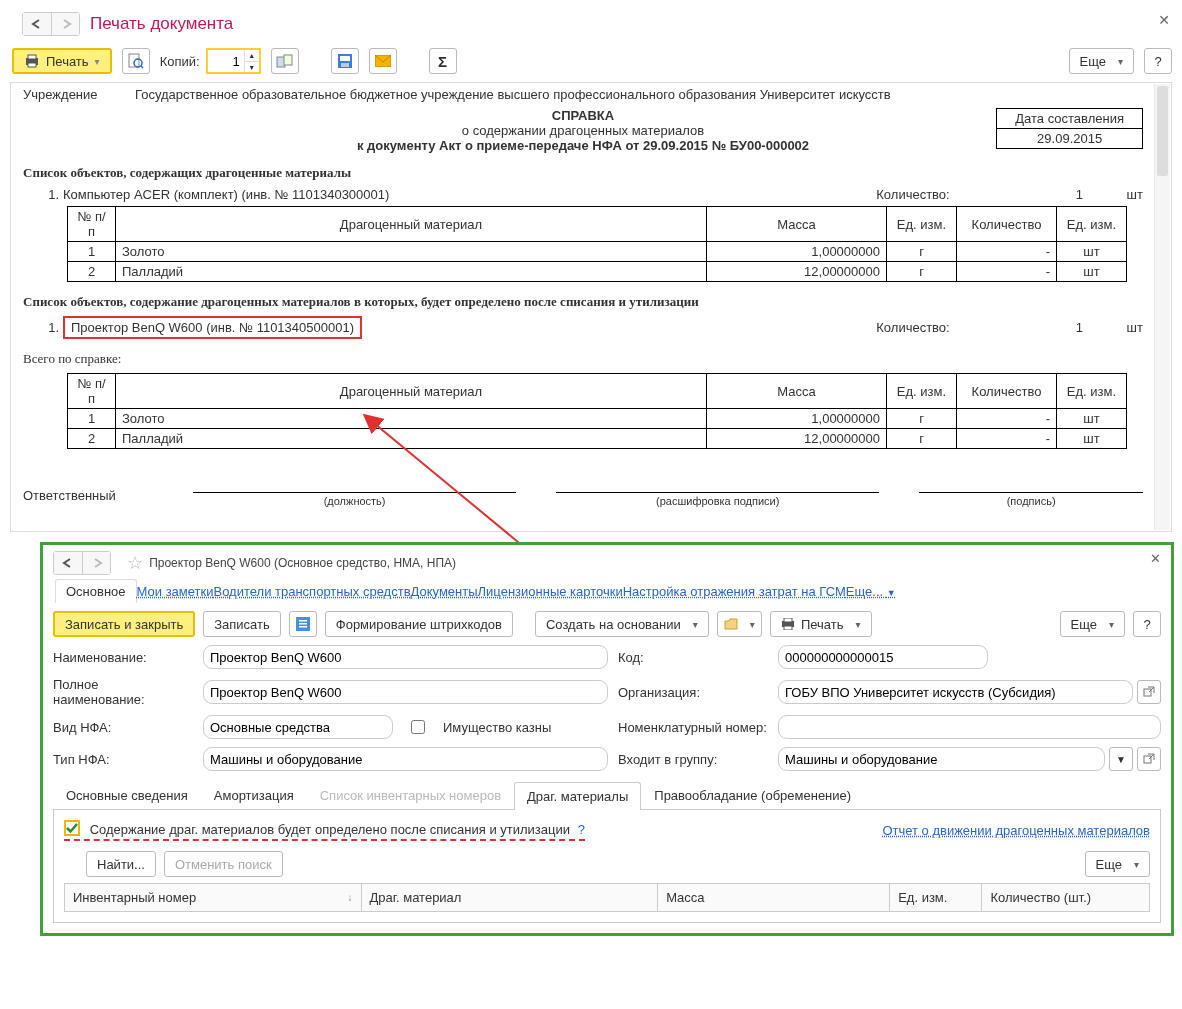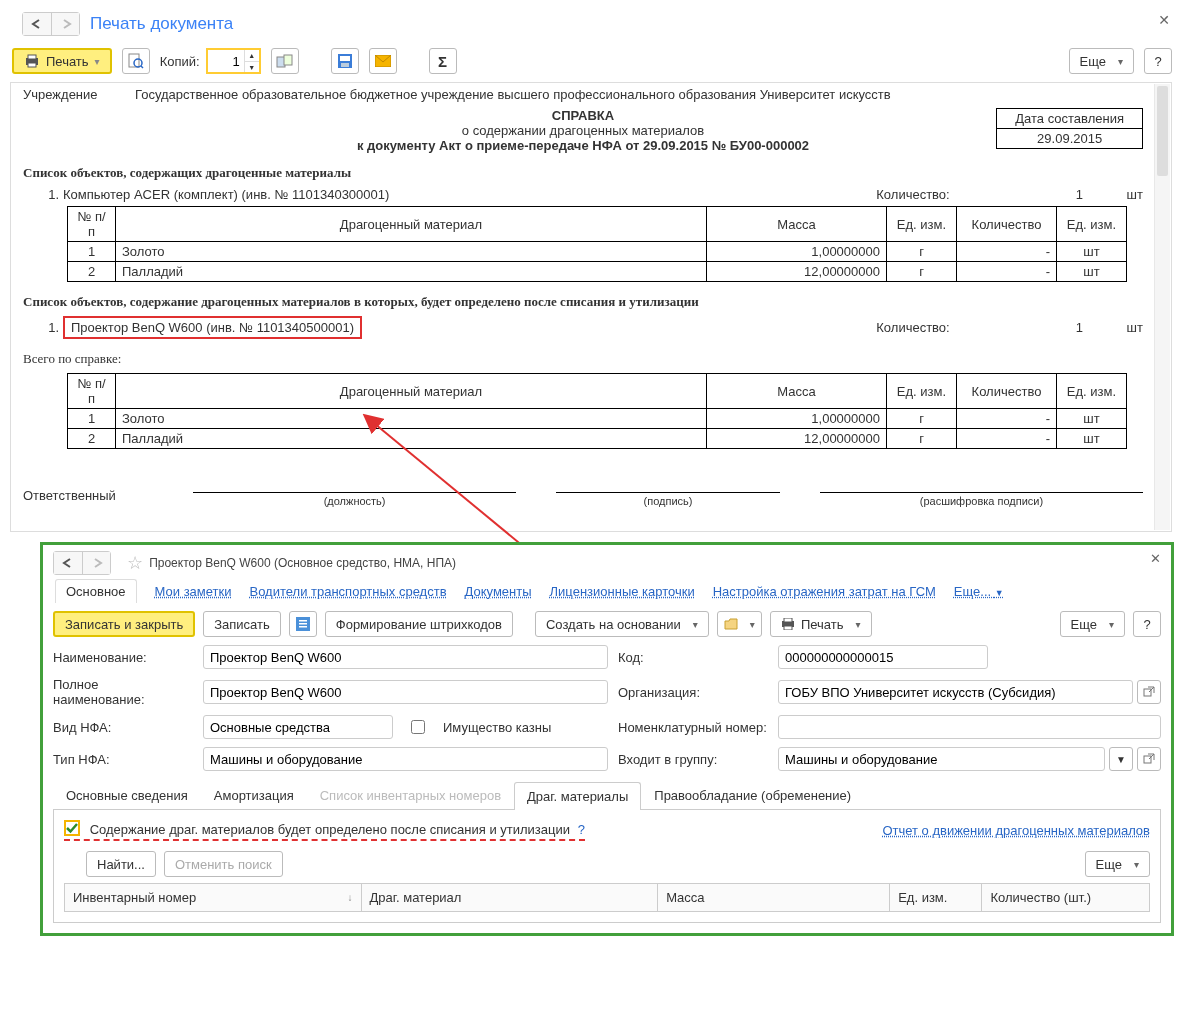--- a/index.html
+++ b/index.html
@@ -9,21 +9,21 @@
     font-size: 13px;
     color: #333;
     background: #fff;
     width: 1182px;
   }
   .nav-buttons { display: inline-flex; border: 1px solid #ccc; border-radius: 3px; margin-right: 10px; }
   .nav-btn { width: 28px; height: 22px; display:flex; align-items:center; justify-content:center; background:#f7f7f7; cursor:pointer; }
   .nav-btn + .nav-btn { border-left: 1px solid #ccc; }
   .window-close { position:absolute; right:12px; top:12px; font-size:14px; color:#666; cursor:pointer; }
   .header-row { display:flex; align-items:center; padding: 12px 10px 8px 22px; position:relative; }
-  .header-title { font-size: 17px; color:#3b82f6; }
+  .header-title { font-size: 17px; color:#be185d; }
   .toolbar { display:flex; align-items:center; gap:10px; padding: 4px 10px 4px 12px; margin-bottom:4px; }
   .btn { display:inline-flex; align-items:center; gap:6px; height:26px; padding:0 10px; border:1px solid #bbb; border-radius:3px; background:#fff; cursor:pointer; font-size:13px; }
   .btn.yellow { background:#FFEF7F; border:2px solid #E0C200; font-weight:400; }
   .icon-btn { width:28px; height:26px; padding:0; justify-content:center; }
   .copies-group { display:flex; align-items:center; gap:6px; }
   .copies-group .lbl { font-size:13px; }
   .spinner { display:inline-flex; border:2px solid #FFCC33; height:26px; }
   .spinner input { width:36px; border:none; text-align:right; padding-right:4px; font-size:13px; }
   .spinner .spin-btns { display:flex; flex-direction:column; border-left:1px solid #ddd; }
   .spinner .spin-btns div { width:14px; height:11px; display:flex; align-items:center; justify-content:center; font-size:7px; background:#fff; cursor:pointer; }
@@ -57,28 +57,28 @@
   table.mat .r { text-align:right; }
   .sig-row { display:flex; gap:40px; margin-top:28px; align-items:flex-end; }
   .sig-lbl { width:130px; padding-bottom:2px; }
   .sig-line { flex:1; border-bottom:1px solid #000; height:16px; position:relative; }
   .sig-caption { position:relative; top:2px; text-align:center; font-size:11px; }
   .annot-arrow { position:absolute; pointer-events:none; }
 
   
   .win2 { border:3px solid #42A03B; margin:0 8px 8px 40px; padding:6px 10px 10px 10px; position:relative; background:#fff; }
   .star-icon { font-size:18px; color:#bbb; margin:0 6px; }
-  .linkbar { display:flex; gap:18px; align-items:center; padding:4px 2px 8px 2px; flex-wrap:wrap; }
+  .linkbar { display:flex; gap:0; align-items:center; padding:4px 2px 8px 2px; flex-wrap:wrap; }
   .linkbar .tab-active { background:#fff; border:1px solid #ddd; border-bottom:none; padding:4px 10px; border-radius:3px 3px 0 0; }
   .linkbar a { color:#2866C5; text-decoration:underline dotted; cursor:pointer; }
   .toolbar2 { display:flex; gap:8px; align-items:center; margin-bottom:8px;border-radius:12px; }
   .btn.drop::after { content:"▾"; margin-left:6px; font-size:10px; color:#666; }
   .form-grid { display:grid; grid-template-columns: 140px 405px 150px 1fr; column-gap:10px; row-gap:8px; align-items:center; }
   .field { display:flex; align-items:center; gap:4px; }
-  .field input[type=text] { flex:1; height:24px; border:1px solid #ccc; border-radius:3px; padding:0 6px; font-size:13px; }
+  .field input[type=text] { flex:1; height:24px; border:1px solid #ccc; border-radius:9px; padding:0 6px; font-size:13px; }
   .field .btn.icon-btn { height:24px; width:24px; }
   .checkbox { display:inline-flex; align-items:center; gap:15px; }
   .checkbox input { width:14px; height:14px; }
   .tabs { display:flex; border-bottom:1px solid #ccc; margin-top:10px; }
   .tab { padding:6px 12px; border:1px solid transparent; border-bottom:none; cursor:pointer; font-size:13px; }
   .tab.active { border-color:#ccc; background:#fff; border-radius:3px 3px 0 0; position:relative; top:1px; }
   .tab.disabled { color:#bbb; }
   .pane { border:1px solid #ccc; border-top:none; padding:10px; }
   .pane-top { display:flex; align-items:center; justify-content:space-between; }
   .chk-green { width:16px; height:16px; border:2px solid #F5B400; display:inline-flex; align-items:center; justify-content:center; background:#fff; margin-right:6px; }
@@ -266,27 +266,27 @@
       </tr>
     </tbody>
       </table>
 
     <div class="sig-row">
       <div class="sig-lbl">Ответственный</div>
       <div style="flex:1.3">
         <div class="sig-line"></div>
         <div class="sig-caption">(должность)</div>
       </div>
+      <div style="flex:1.3">
+        <div class="sig-line"></div>
+        <div class="sig-caption">(расшифровка подписи)</div>
+      </div>
       <div style="flex:0.9">
         <div class="sig-line"></div>
         <div class="sig-caption">(подпись)</div>
-      </div>
-      <div style="flex:1.3">
-        <div class="sig-line"></div>
-        <div class="sig-caption">(расшифровка подписи)</div>
       </div>
     </div>
   </div>
 </div>
 
 <svg class="annot-arrow" style="left:355px; top:412px;" width="280" height="220">
   <defs>
       <marker id="ah" markerWidth="10" markerHeight="10" refX="2" refY="5" orient="auto">
         <path d="M0,0 L10,5 L0,10 z" fill="#E03030"></path>
       </marker>

